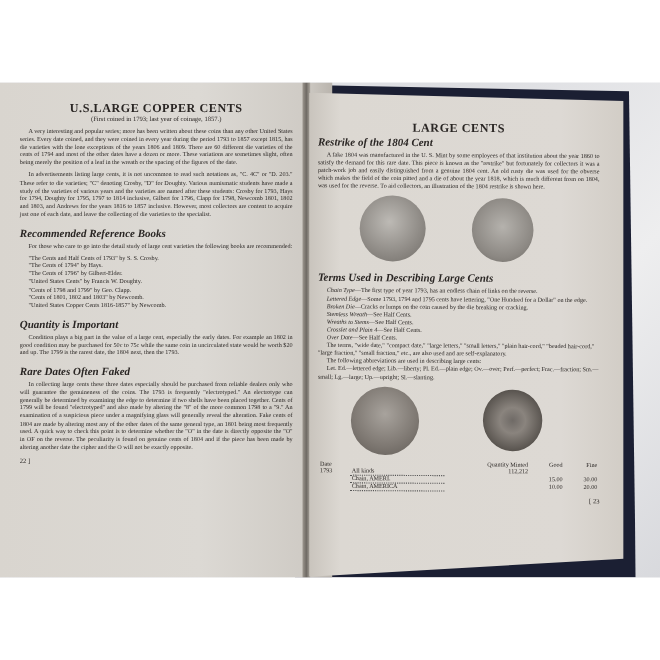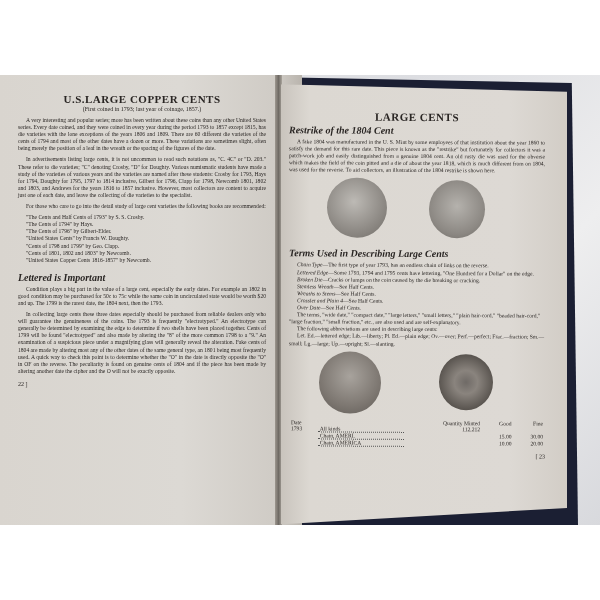--- a/index.html
+++ b/index.html
@@ -37,32 +37,34 @@
 
 <div class="photo">
   <div class="cover"></div>
 
   <div class="page-left">
     <div class="inner">
       <h1 class="title">U.S.LARGE COPPER CENTS</h1>
       <div class="subtitle">(First coined in 1793; last year of coinage, 1857.)</div>
       <p class="p">A very interesting and popular series; more has been written about these coins than any other United States series. Every date coined, and they were coined in every year during the period 1793 to 1857 except 1815, has die varieties with the lone exceptions of the years 1806 and 1809. There are 60 different die varieties of the cents of 1794 and most of the other dates have a dozen or more. These variations are sometimes slight, often being merely the position of a leaf in the wreath or the spacing of the figures of the date.</p>
       <p class="p">In advertisements listing large cents, it is not uncommon to read such notations as, "C. 4C" or "D. 203." These refer to die varieties; "C" denoting Crosby, "D" for Doughty. Various numismatic students have made a study of the varieties of various years and the varieties are named after these students: Crosby for 1793, Hays for 1794, Doughty for 1795, 1797 to 1814 inclusive, Gilbert for 1796, Clapp for 1798, Newcomb 1801, 1802 and 1803, and Andrews for the years 1816 to 1857 inclusive. However, most collectors are content to acquire just one of each date, and leave the collecting of die varieties to the specialist.</p>
+      <div class="h2">Recommended Reference Books</div>
       <p class="p">For those who care to go into the detail study of large cent varieties the following books are recommended:</p>
       <ul class="list">
         <li>"The Cents and Half Cents of 1793" by S. S. Crosby.</li>
         <li>"The Cents of 1794" by Hays.</li>
         <li>"The Cents of 1796" by Gilbert-Elder.</li>
         <li>"United States Cents" by Francis W. Doughty.</li>
         <li>"Cents of 1798 and 1799" by Geo. Clapp.</li>
         <li>"Cents of 1801, 1802 and 1803" by Newcomb.</li>
         <li>"United States Copper Cents 1816-1857" by Newcomb.</li>
       </ul>
-      <div class="h2">Lettered is Important</div>
+      <div class="h2">Quantity is Important</div>
       <p class="p">Condition plays a big part in the value of a large cent, especially the early dates. For example an 1802 in good condition may be purchased for 50c to 75c while the same coin in uncirculated state would be worth $20 and up. The 1799 is the rarest date, the 1804 next, then the 1793.</p>
+      <div class="h2">Rare Dates Often Faked</div>
       <p class="p">In collecting large cents these three dates especially should be purchased from reliable dealers only who will guarantee the genuineness of the coins. The 1793 is frequently "electrotyped." An electrotype can generally be determined by examining the edge to determine if two shells have been placed together. Cents of 1799 will be found "electrotyped" and also made by altering the "8" of the more common 1798 to a "9." An examination of a suspicious piece under a magnifying glass will generally reveal the alteration. Fake cents of 1804 are made by altering most any of the other dates of the same general type, an 1801 being most frequently used. A quick way to check this point is to determine whether the "O" in the date is directly opposite the "O" in OF on the reverse. The peculiarity is found on genuine cents of 1804 and if the piece has been made by altering another date the cipher and the O will not be exactly opposite.</p>
       <div class="pageno">22 ]</div>
     </div>
   </div>
 
   <div class="gutter"></div>
 
   <div class="page-right">
     <div class="inner-r">
       <h1 class="title">LARGE CENTS</h1>

